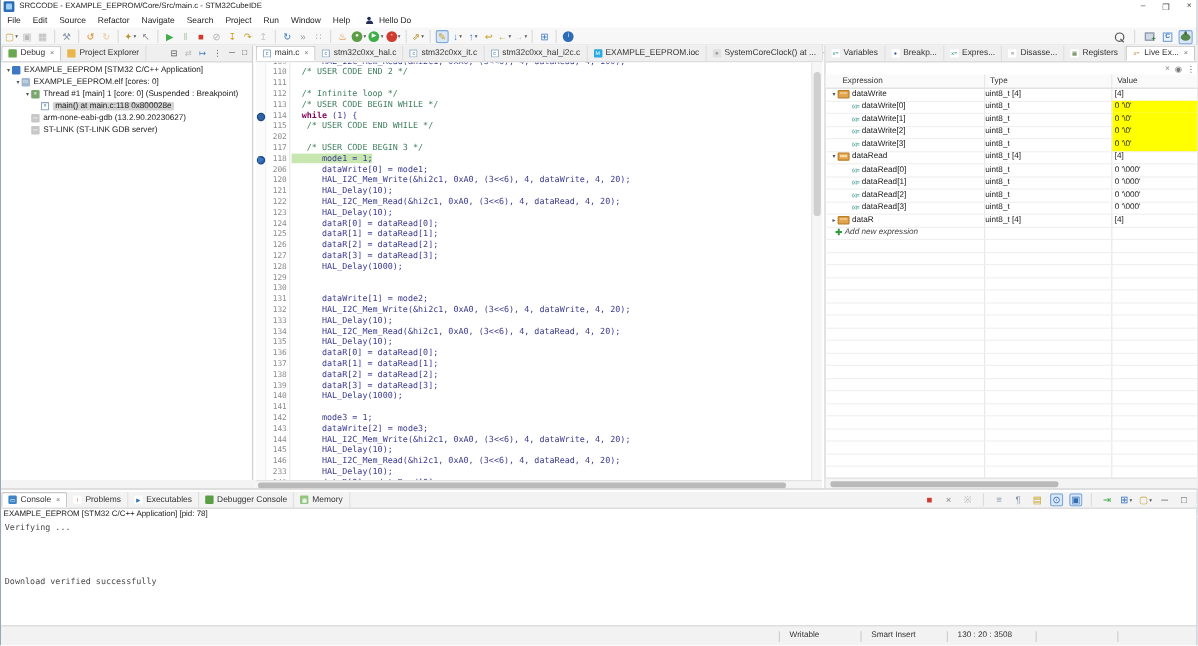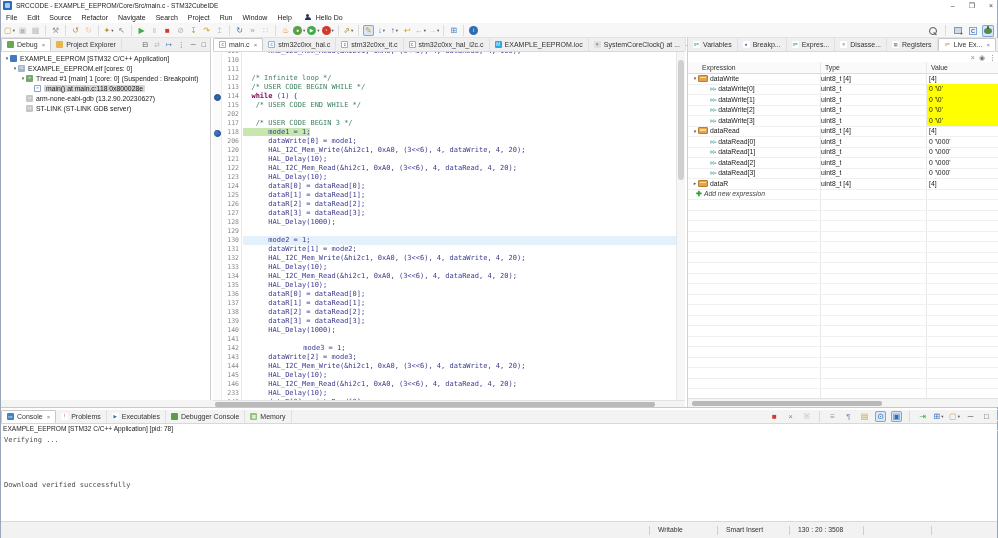--- a/index.html
+++ b/index.html
@@ -328,52 +328,52 @@
           <div class="lnum" style="top: 292px;">142</div>
           <div class="lnum" style="top: 301px;">143</div>
           <div class="lnum" style="top: 310px;">144</div>
           <div class="lnum" style="top: 319px;">145</div>
           <div class="lnum" style="top: 328px;">146</div>
           <div class="lnum" style="top: 337px;">233</div>
           <div class="lnum" style="top: 346px;">148</div>
         </div>
       <div id="codearea">
           <div class="cl" style="top: -5px;"><span class="p">      HAL_I2C_Mem_Read(&amp;hi2c1, 0xA0, (3&lt;&lt;6), 4, dataRead, 4, 100);</span></div>
+          <div class="cl" style="top: 4px;"><span class="c">  /* USER CODE END 2 */</span></div>
           <div class="cl" style="top: 13px;"><span class="p"></span></div>
           <div class="cl" style="top: 31px;"><span class="c">  /* USER CODE BEGIN WHILE */</span></div>
           <div class="cl" style="top: 22px;"><span class="c">  /* Infinite loop */</span></div>
           <div class="cl" style="top: 40px;"><span class="p">  </span><span class="k">while</span><span class="p"> (1) {</span></div>
           <div class="cl" style="top: 49px;"><span class="c">   /* USER CODE END WHILE */</span></div>
           <div class="cl" style="top: 58px;"><span class="p"></span></div>
           <div class="cl" style="top: 67px;"><span class="c">   /* USER CODE BEGIN 3 */</span></div>
           <div class="cl" style="top: 76px;"><span class="execspan"><span class="p">      mode1 = 1;</span></span></div>
           <div class="cl" style="top: 85px;"><span class="p">      dataWrite[0] = mode1;</span></div>
           <div class="cl" style="top: 94px;"><span class="p">      HAL_I2C_Mem_Write(&amp;hi2c1, 0xA0, (3&lt;&lt;6), 4, dataWrite, 4, 20);</span></div>
           <div class="cl" style="top: 103px;"><span class="p">      HAL_Delay(10);</span></div>
           <div class="cl" style="top: 112px;"><span class="p">      HAL_I2C_Mem_Read(&amp;hi2c1, 0xA0, (3&lt;&lt;6), 4, dataRead, 4, 20);</span></div>
           <div class="cl" style="top: 121px;"><span class="p">      HAL_Delay(10);</span></div>
           <div class="cl" style="top: 130px;"><span class="p">      dataR[0] = dataRead[0];</span></div>
           <div class="cl" style="top: 139px;"><span class="p">      dataR[1] = dataRead[1];</span></div>
           <div class="cl" style="top: 148px;"><span class="p">      dataR[2] = dataRead[2];</span></div>
           <div class="cl" style="top: 157px;"><span class="p">      dataR[3] = dataRead[3];</span></div>
           <div class="cl" style="top: 166px;"><span class="p">      HAL_Delay(1000);</span></div>
           <div class="cl" style="top: 175px;"><span class="p"></span></div>
-          <div class="cl cursorline" style="top: 184px;"><span class="p">      mode2 = 1;</span></div>
           <div class="cl" style="top: 193px;"><span class="p">      dataWrite[1] = mode2;</span></div>
           <div class="cl" style="top: 202px;"><span class="p">      HAL_I2C_Mem_Write(&amp;hi2c1, 0xA0, (3&lt;&lt;6), 4, dataWrite, 4, 20);</span></div>
           <div class="cl" style="top: 211px;"><span class="p">      HAL_Delay(10);</span></div>
           <div class="cl" style="top: 220px;"><span class="p">      HAL_I2C_Mem_Read(&amp;hi2c1, 0xA0, (3&lt;&lt;6), 4, dataRead, 4, 20);</span></div>
           <div class="cl" style="top: 229px;"><span class="p">      HAL_Delay(10);</span></div>
           <div class="cl" style="top: 238px;"><span class="p">      dataR[0] = dataRead[0];</span></div>
           <div class="cl" style="top: 247px;"><span class="p">      dataR[1] = dataRead[1];</span></div>
           <div class="cl" style="top: 256px;"><span class="p">      dataR[2] = dataRead[2];</span></div>
           <div class="cl" style="top: 265px;"><span class="p">      dataR[3] = dataRead[3];</span></div>
           <div class="cl" style="top: 274px;"><span class="p">      HAL_Delay(1000);</span></div>
           <div class="cl" style="top: 283px;"><span class="p"></span></div>
-          <div class="cl" style="top: 292px; padding-left: 35px;"><span class="p">      mode3 = 1;</span></div>
+          <div class="cl" style="top: 292px;"><span class="p">      mode3 = 1;</span></div>
           <div class="cl" style="top: 301px;"><span class="p">      dataWrite[2] = mode3;</span></div>
           <div class="cl" style="top: 310px;"><span class="p">      HAL_I2C_Mem_Write(&amp;hi2c1, 0xA0, (3&lt;&lt;6), 4, dataWrite, 4, 20);</span></div>
           <div class="cl" style="top: 319px;"><span class="p">      HAL_Delay(10);</span></div>
           <div class="cl" style="top: 328px;"><span class="p">      HAL_I2C_Mem_Read(&amp;hi2c1, 0xA0, (3&lt;&lt;6), 4, dataRead, 4, 20);</span></div>
           <div class="cl" style="top: 337px;"><span class="p">      HAL_Delay(10);</span></div>
           <div class="cl" style="top: 346px;"><span class="p">      dataR[0] = dataRead[0];</span></div>
         </div>
       <div id="edvscroll">
           <div id="edvthumb"></div>
         </div>

